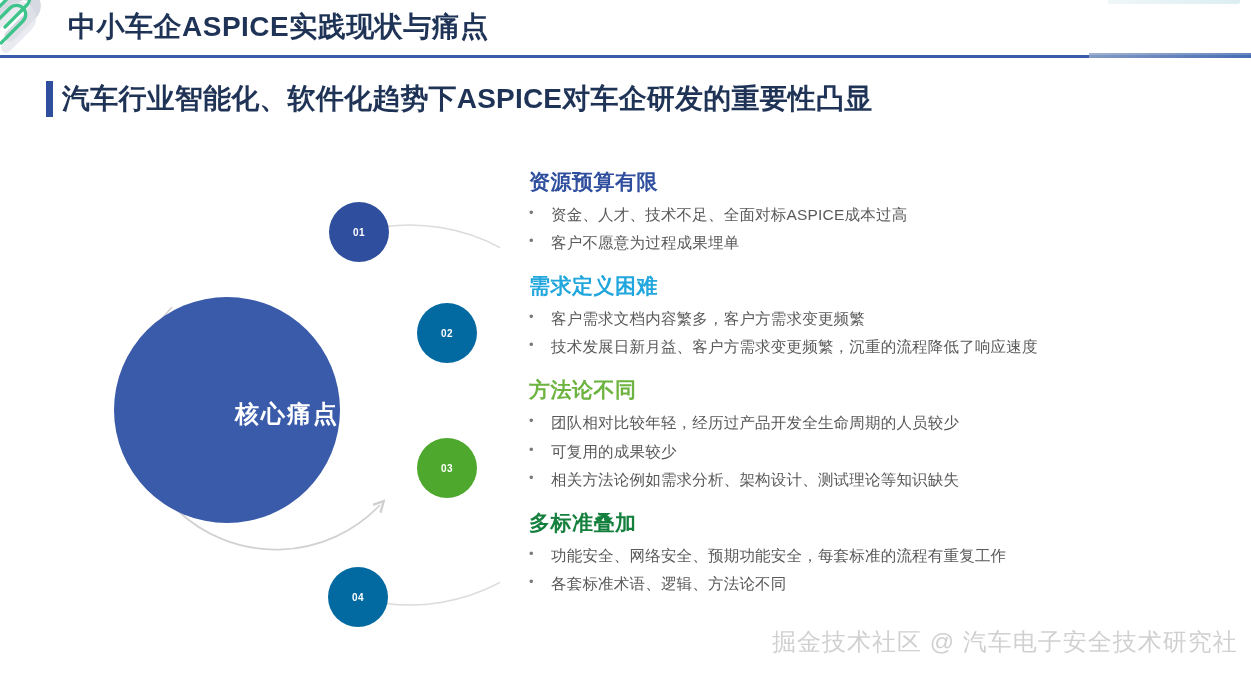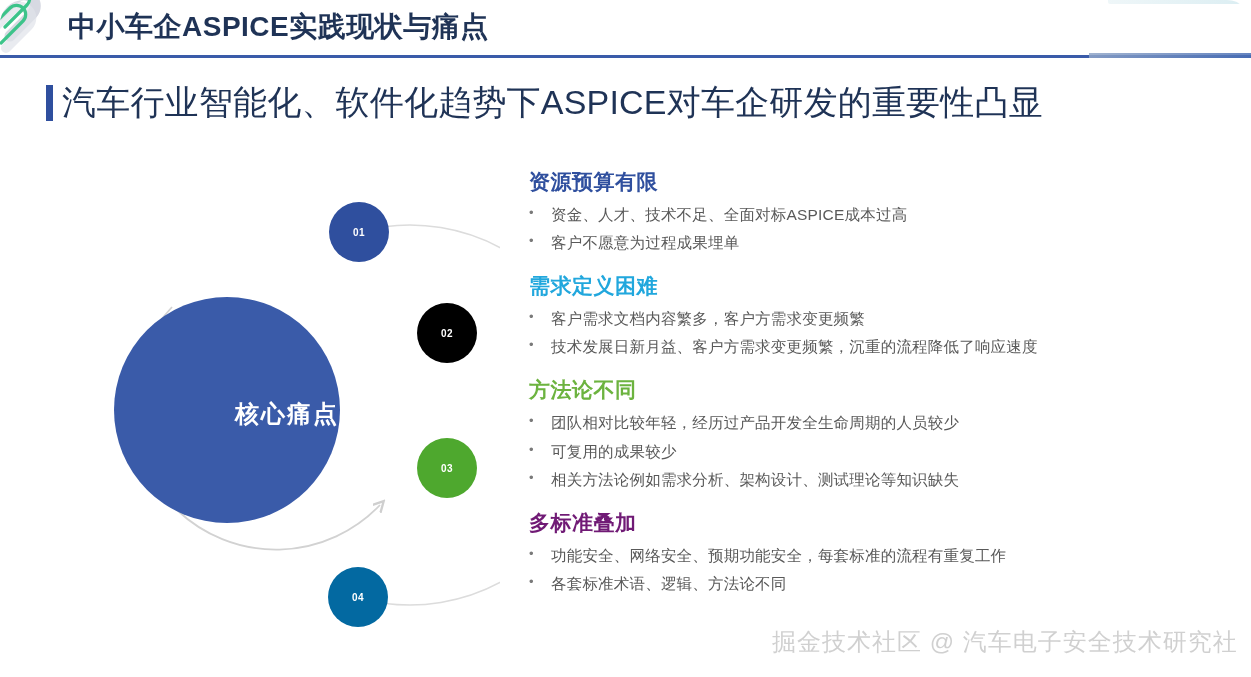--- a/index.html
+++ b/index.html
@@ -4,21 +4,21 @@
 <title>ASPICE Slide</title>
 <style>
   html,body{margin:0;padding:0;}
   body{
     width:1251px;height:677px;
     background:#ffffff;
     font-family:"Liberation Sans","DejaVu Sans",sans-serif;
     overflow:hidden;
     position:relative;
   }
-  .slide{position:relative;width:1251px;height:677px;overflow:hidden;background:#fff;border-radius:24px;}
+  .slide{position:relative;width:1251px;height:677px;overflow:hidden;background:#fff;}
 
   
   .header{position:absolute;left:0;top:0;width:1251px;height:58px;}
   .header-deco{position:absolute;left:-4px;top:-6px;width:62px;height:62px;}
   .header-title{
     position:absolute;left:68px;top:8px;
     font-size:28px;font-weight:bold;color:#1f3356;
     letter-spacing:.5px;white-space:nowrap;
     font-family:"Liberation Sans","DejaVu Sans",sans-serif;
   }
@@ -34,21 +34,21 @@
   .header-tab{
     position:absolute;left:1108px;top:-12px;width:132px;height:16px;
     background:linear-gradient(90deg,#dfeef2,#b9dde6);
     opacity:.5;border-radius:2px;
   }
 
   
   .subtitle-wrap{position:absolute;left:46px;top:80px;display:flex;align-items:center;}
   .subtitle-bar{width:7px;height:36px;background:#2f4f9e;margin-right:9px;}
   .subtitle-text{
-    font-size:34px;font-weight:normal;color:#1f3356;white-space:nowrap;
+    font-size:28px;font-weight:bold;color:#1f3356;white-space:nowrap;
     letter-spacing:.2px;
   }
 
   
   .diagram{position:absolute;left:60px;top:150px;width:440px;height:500px;}
   .diagram svg{position:absolute;left:0;top:0;}
   .core-label{
     position:absolute;left:167px;top:248px;width:120px;text-align:center;
     color:#ffffff;font-size:24px;font-weight:bold;letter-spacing:2px;
     pointer-events:none;
@@ -128,21 +128,21 @@
 
       <circle cx="167" cy="260" r="113" fill="#3a5ba9"></circle>
     </svg>
 
     <div class="core-label">核心痛点</div>
 
     <div class="bubble" style="left:269px;top:52px;width:60px;height:60px;background:#2f4f9e;">
       <span>01</span>
     </div>
 
-    <div class="bubble" style="left:357px;top:153px;width:60px;height:60px;background:#000000;">
+    <div class="bubble" style="left:357px;top:153px;width:60px;height:60px;background:#0369a1;">
       <span>02</span>
     </div>
 
     <div class="bubble" style="left:357px;top:288px;width:60px;height:60px;background:#4ea82e;">
       <span>03</span>
     </div>
 
     <div class="bubble" style="left:268px;top:417px;width:60px;height:60px;background:#0369a1;">
       <span>04</span>
     </div>
@@ -184,21 +184,21 @@
         <span class="dot">•</span>
         <span class="txt">可复用的成果较少</span>
       </div>
       <div class="bullet">
         <span class="dot">•</span>
         <span class="txt">相关方法论例如需求分析、架构设计、测试理论等知识缺失</span>
       </div>
     </div>
 
     <div class="block">
-      <div class="block-title" style="color:#701a75;">多标准叠加</div>
+      <div class="block-title" style="color:#15803d;">多标准叠加</div>
       <div class="bullet">
         <span class="dot">•</span>
         <span class="txt">功能安全、网络安全、预期功能安全，每套标准的流程有重复工作</span>
       </div>
       <div class="bullet">
         <span class="dot">•</span>
         <span class="txt">各套标准术语、逻辑、方法论不同</span>
       </div>
     </div>
   </div>

